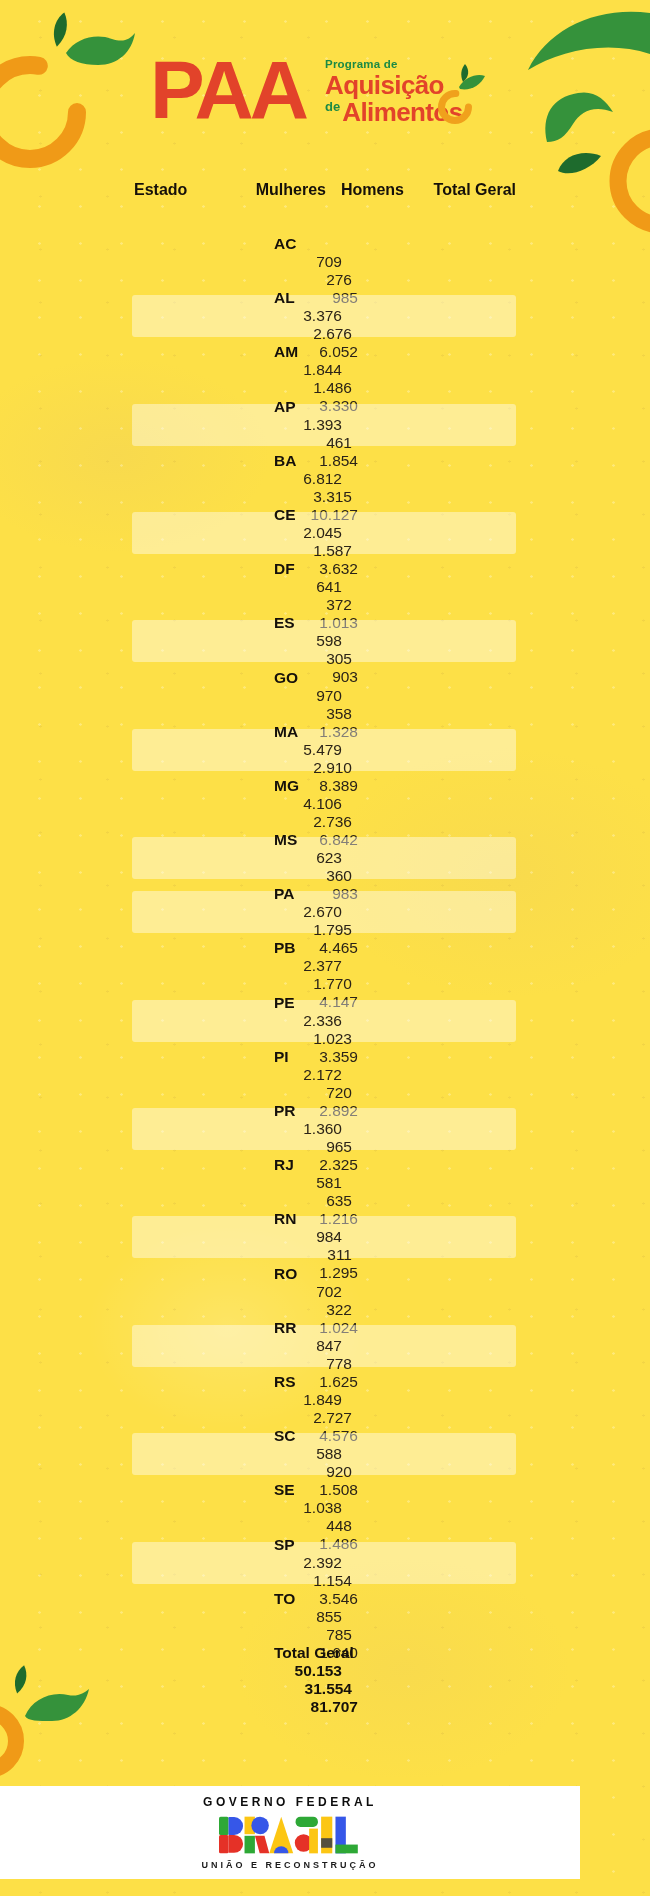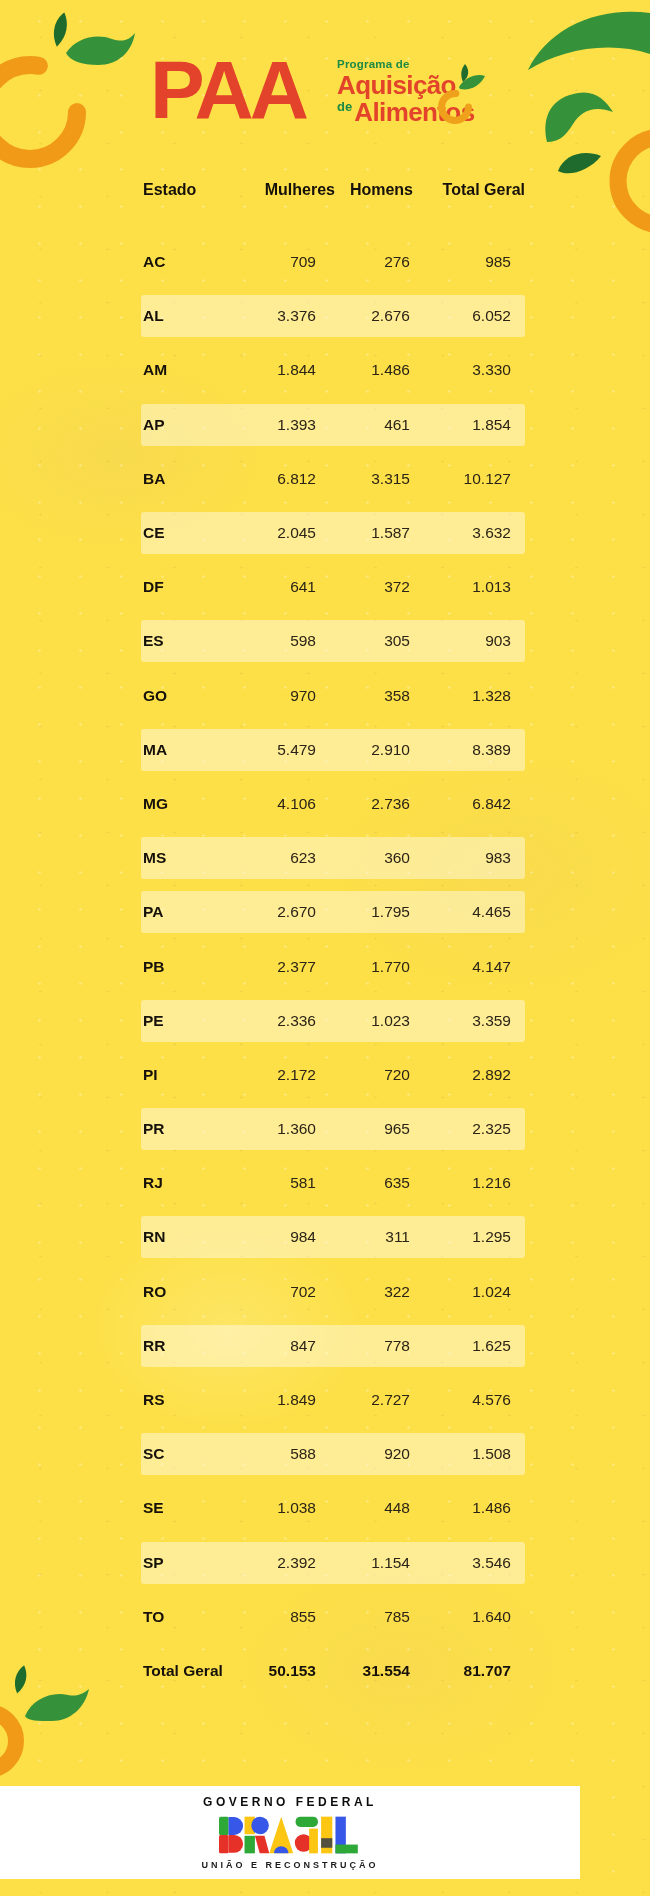--- a/index.html
+++ b/index.html
@@ -13,32 +13,32 @@
       radial-gradient(ellipse 220px 140px at 18% 24%, rgba(216,178,120,0.14), transparent 70%),
       radial-gradient(ellipse 260px 180px at 78% 46%, rgba(216,178,120,0.12), transparent 70%),
       radial-gradient(ellipse 200px 150px at 35% 70%, rgba(255,255,255,0.16), transparent 70%),
       radial-gradient(ellipse 240px 160px at 62% 88%, rgba(216,178,120,0.12), transparent 70%);
     background-size:67px 53px, 41px 37px, auto, auto, auto, auto;
     background-position:7px 11px, 19px 3px, 0 0, 0 0, 0 0, 0 0;}
   .deco{position:absolute;z-index:1;}
   
   .paa-wrap{position:absolute;left:150px;top:52px;display:flex;z-index:2;}
   .paa-acronym{font-size:82px;font-weight:800;color:#e2432a;letter-spacing:-4px;line-height:0.92;}
-  .paa-stack{margin-left:32px;padding-top:6px;}
+  .paa-stack{margin-left:20px;padding-top:6px;}
   .paa-line1{font-size:11.5px;font-weight:700;color:#1c8a44;letter-spacing:0.2px;}
   .paa-line2{font-size:26px;font-weight:800;color:#e2432a;letter-spacing:-0.6px;line-height:1.0;margin-top:2px;}
   .paa-line3{display:flex;align-items:flex-start;line-height:1.0;margin-top:1px;}
   .paa-de{font-size:13px;font-weight:800;color:#1c8a44;margin-right:2px;margin-top:1px;}
   .paa-word{font-size:26px;font-weight:800;color:#e2432a;letter-spacing:-0.6px;}
   .fruit-icon{position:absolute;left:432px;top:60px;z-index:2;}
   
-  .table{position:absolute;left:125px;top:172px;width:400px;z-index:2;color:#15100a;}
+  .table{position:absolute;left:116px;top:172px;width:400px;z-index:2;color:#15100a;}
   .thead{display:flex;height:36px;align-items:center;font-weight:700;font-size:16px;}
   .tbody{margin-top:27px;}
-  .trow{position:relative;display:flex;height:54.2px;align-items:center;font-size:15.5px;color:#2b2317;}
+  .trow{position:relative;display:flex;height:54.2px;align-items:center;font-size:15.5px;color:#2b2317;flex-direction:column;}
   .trow.striped::before{content:'';position:absolute;left:16px;right:0;top:6px;height:42px;
     background:rgba(255,255,255,0.42);border-radius:3px;}
   .cell{position:relative;box-sizing:border-box;}
   .c0{width:120px;padding-left:18px;font-weight:700;color:#15100a;}
   .hc0{width:120px;padding-left:18px;}
   .c1,.hc1{width:90px;text-align:right;}
   .c2,.hc2{width:78px;text-align:right;}
   .c3,.hc3{width:112px;text-align:right;}
   .trow .c1{padding-right:19px;}
   .trow .c2{padding-right:3px;}

